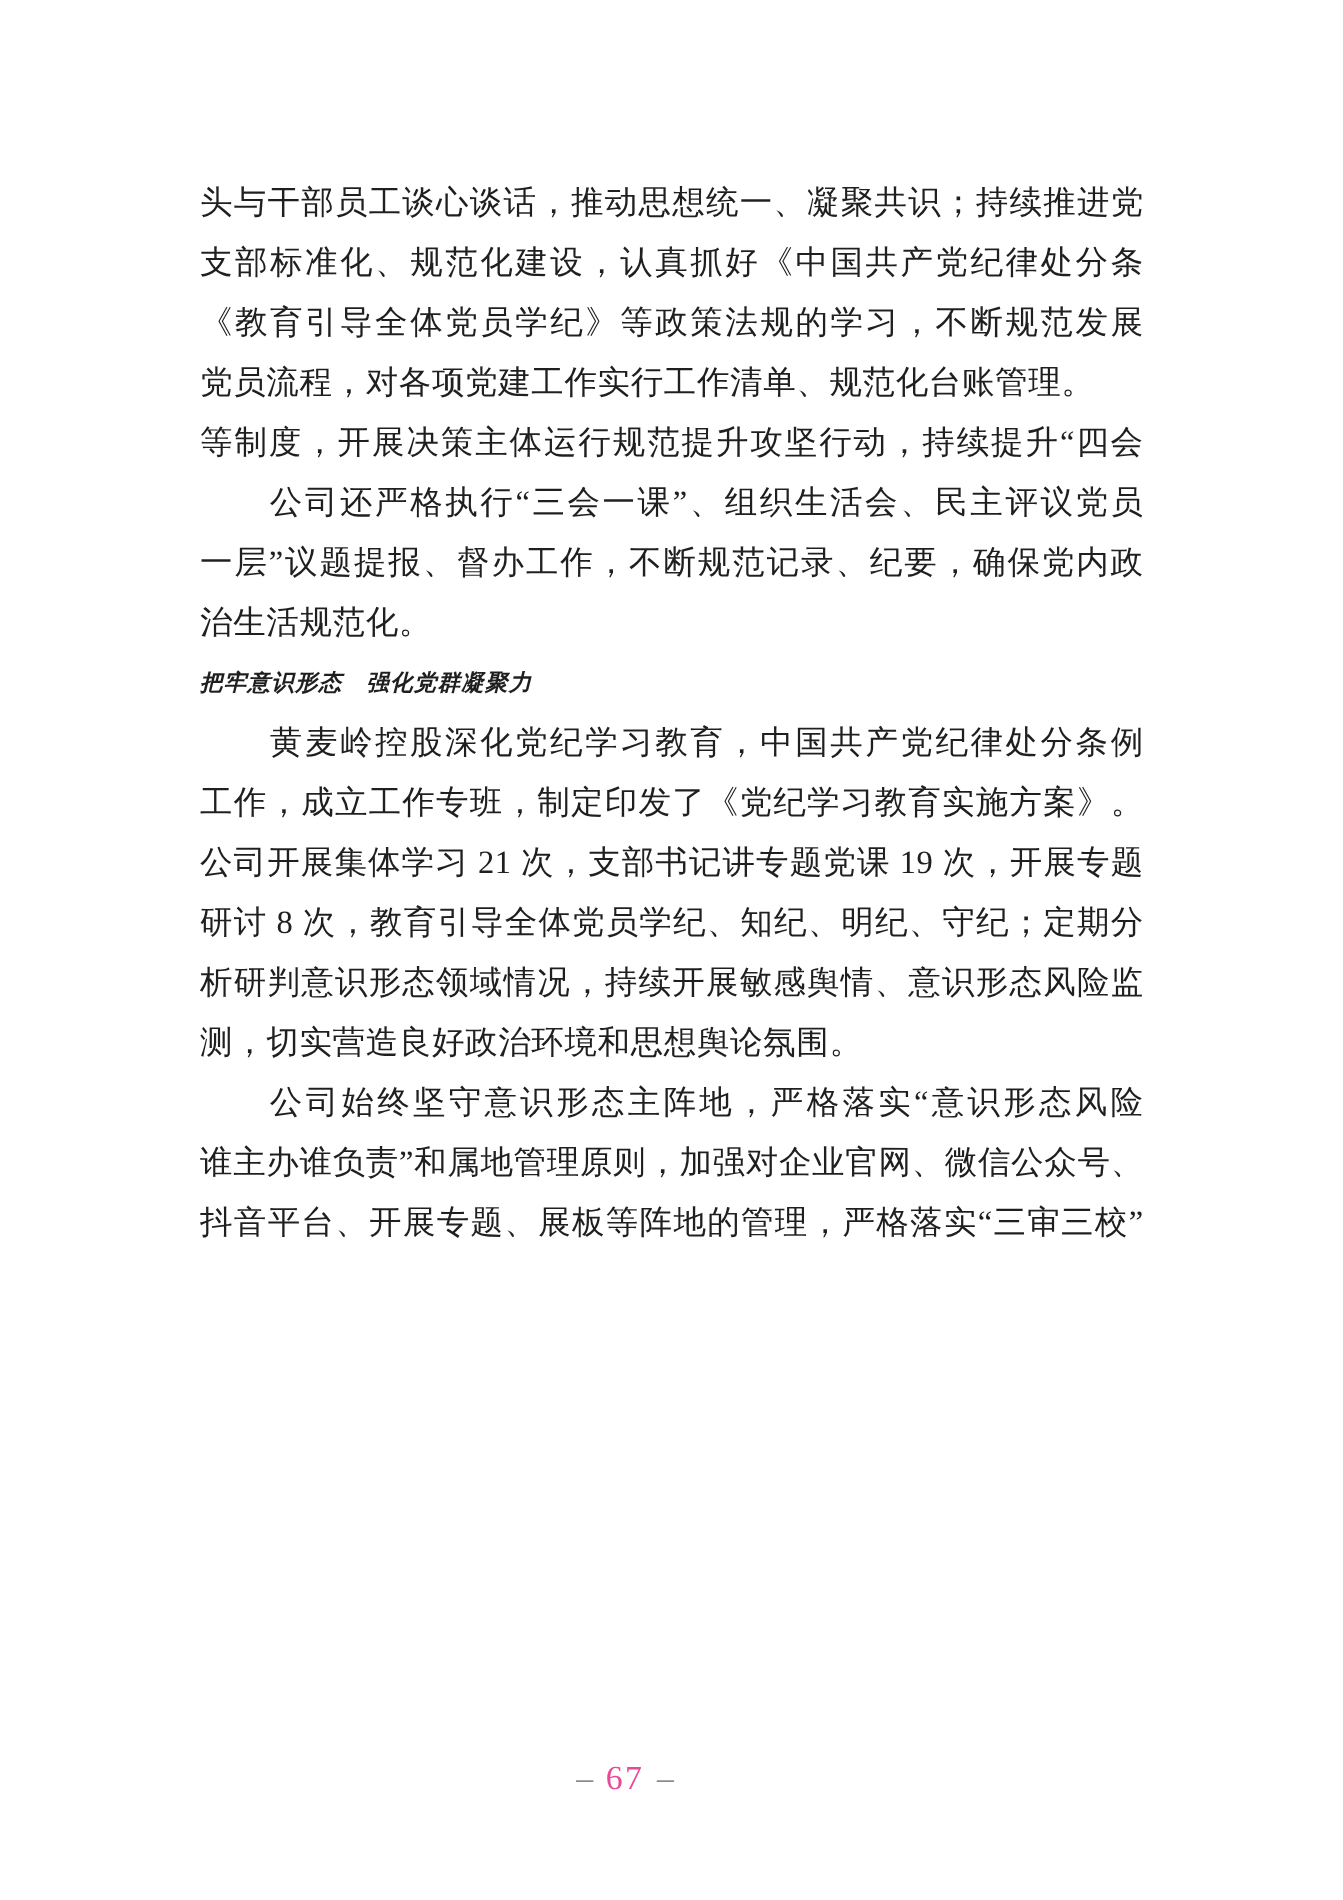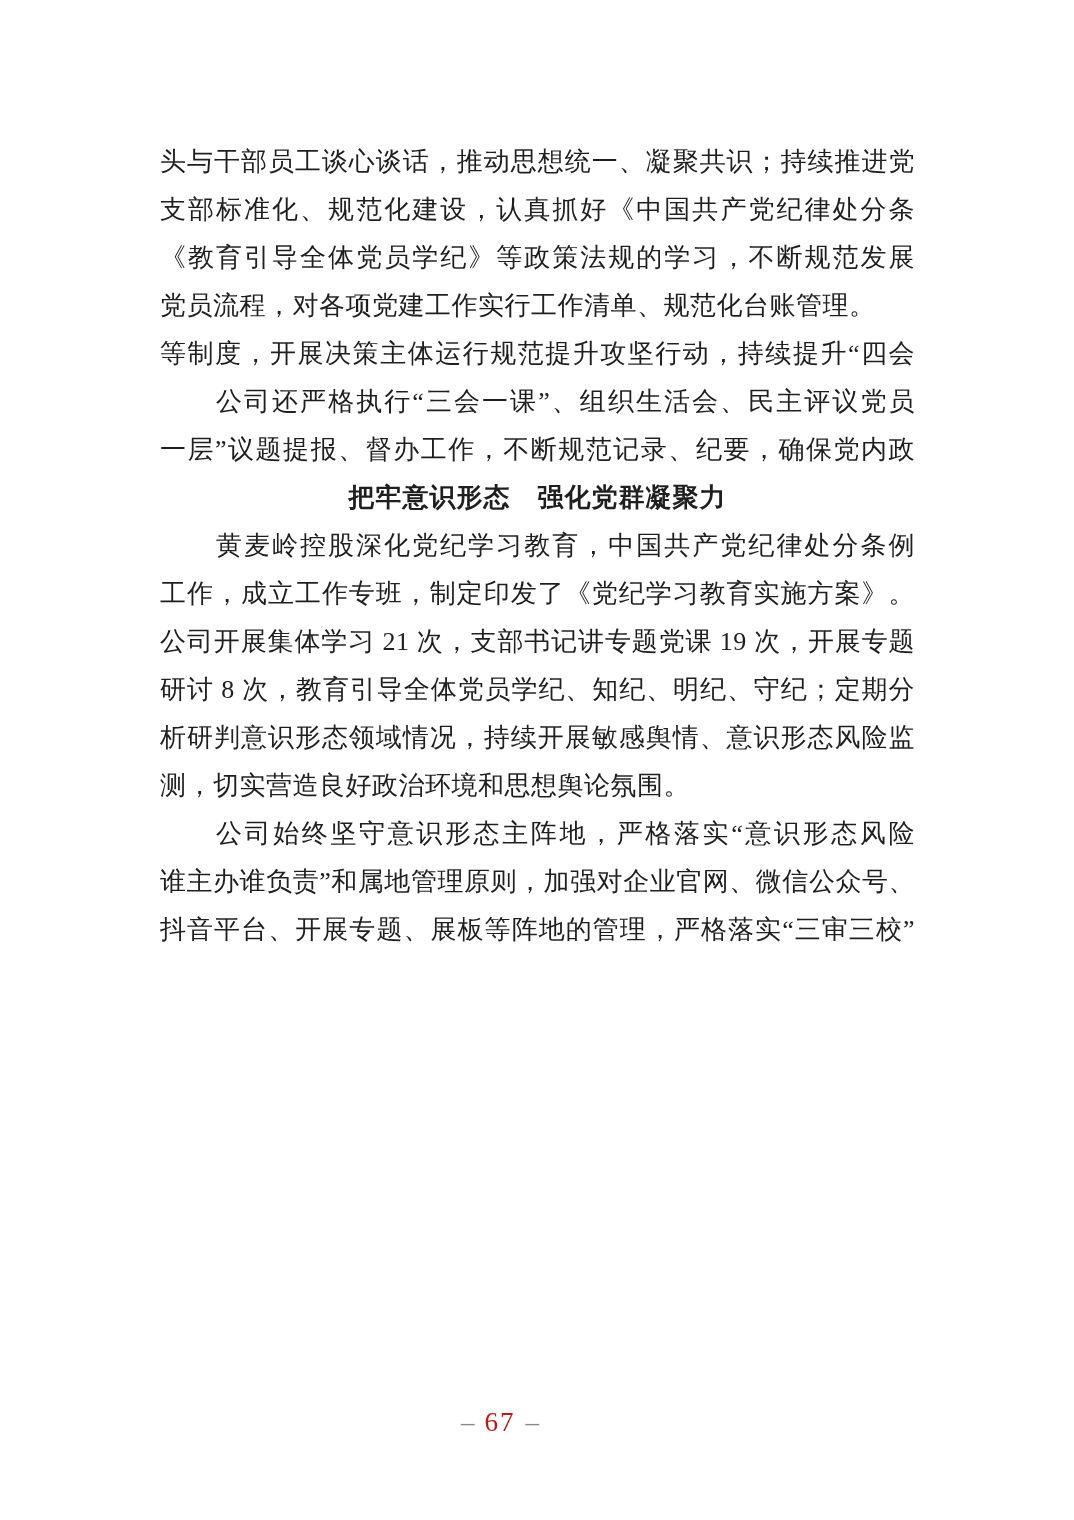--- a/index.html
+++ b/index.html
@@ -33,57 +33,58 @@
     overflow: hidden;
   }
   .line.flush {
     text-align: center;
     text-align-last: left;
   }
   .line.indent {
     text-indent: 2.15em;
   }
   .heading {
-    font-size: 26px;
+    font-size: 18px;
     line-height: 48px;
     height: 48px;
-    text-align: center;
+    font-style: italic;
     font-weight: 600;
     letter-spacing: 1px;
   }
   .page-footer {
     position: absolute;
     left: 0;
     top: 1404px;
     width: 100%;
     text-align: center;
     font-size: 27px;
     line-height: 36px;
   }
   .page-footer .dash {
     color: #8a8a8a;
     padding: 0 10px;
   }
   .page-footer .num {
-    color: #b91c1c;
+    color: #ec4899;
     letter-spacing: 2px;
   }
 </style>
 </head>
 <body>
 
 <div class="page">
   <div class="doc-body">
       <div class="line">头与干部员工谈心谈话，推动思想统一、凝聚共识；持续推进党</div>
       <div class="line">支部标准化、规范化建设，认真抓好《中国共产党纪律处分条例》</div>
       <div class="line">《教育引导全体党员学纪》等政策法规的学习，不断规范发展</div>
       <div class="line flush">党员流程，对各项党建工作实行工作清单、规范化台账管理。</div>
       <div class="line">等制度，开展决策主体运行规范提升攻坚行动，持续提升“四会</div>
       <div class="line indent">公司还严格执行“三会一课”、组织生活会、民主评议党员</div>
       <div class="line">一层”议题提报、督办工作，不断规范记录、纪要，确保党内政</div>
+      <div class="line flush">治生活规范化。</div>
       <div class="heading">把牢意识形态　强化党群凝聚力</div>
       <div class="line indent">黄麦岭控股深化党纪学习教育，中国共产党纪律处分条例</div>
       <div class="line">工作，成立工作专班，制定印发了《党纪学习教育实施方案》。</div>
       <div class="line">公司开展集体学习 21 次，支部书记讲专题党课 19 次，开展专题</div>
       <div class="line">研讨 8 次，教育引导全体党员学纪、知纪、明纪、守纪；定期分</div>
       <div class="line">析研判意识形态领域情况，持续开展敏感舆情、意识形态风险监</div>
       <div class="line flush">测，切实营造良好政治环境和思想舆论氛围。</div>
       <div class="line indent">公司始终坚守意识形态主阵地，严格落实“意识形态风险监、</div>
       <div class="line">谁主办谁负责”和属地管理原则，加强对企业官网、微信公众号、</div>
       <div class="line">抖音平台、开展专题、展板等阵地的管理，严格落实“三审三校”</div>

